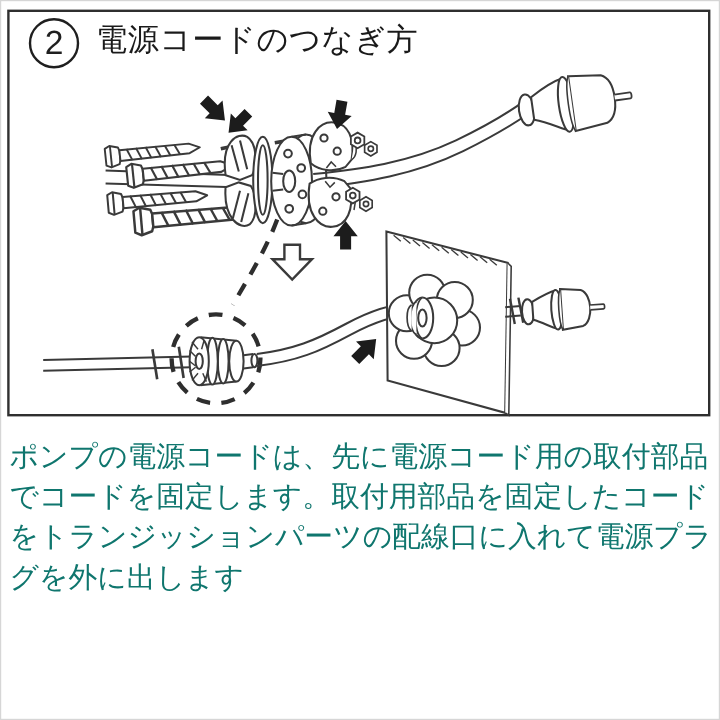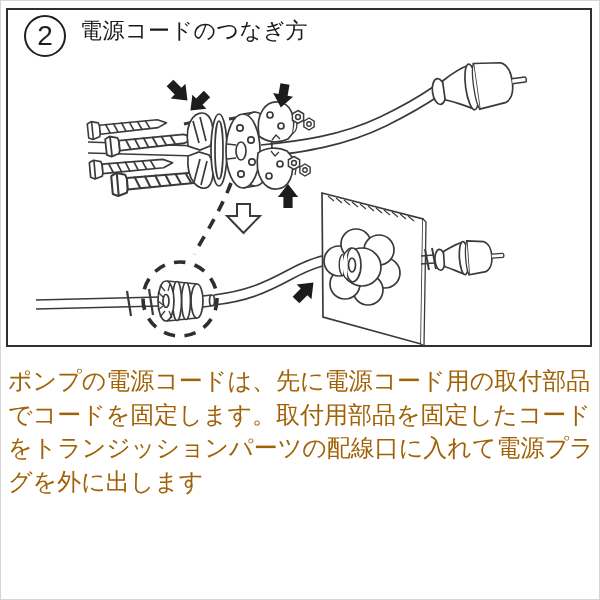--- a/index.html
+++ b/index.html
@@ -1,23 +1,23 @@
 <!DOCTYPE html>
 <html><head>
 <meta charset="utf-8">
 <style>
   html,body{margin:0;padding:0;}
   body{width:600px;height:600px;background:#fff;font-family:"Liberation Sans","DejaVu Sans",sans-serif;position:relative;overflow:hidden;}
   .frame{position:absolute;left:0;top:0;width:598px;height:598px;border:1px solid #d6d6d6;}
   .panel{position:absolute;left:6px;top:8px;width:582px;height:335px;border:2px solid #2f2f2f;background:#fff;}
   .step-circle{position:absolute;left:24px;top:15px;width:38px;height:38px;border:2.5px solid #1f1f1f;border-radius:50%;
     display:flex;align-items:center;justify-content:center;font-size:28px;font-weight:500;color:#1f1f1f;}
-  .panel-title{position:absolute;left:80px;top:16px;font-size:22px;font-weight:500;color:#1a1a1a;letter-spacing:0.5px;white-space:nowrap;}
+  .panel-title{position:absolute;left:80px;top:16px;font-size:26px;font-weight:500;color:#1a1a1a;letter-spacing:0.5px;white-space:nowrap;}
   .diagram-svg{position:absolute;left:0;top:0;width:600px;height:600px;}
-  .caption{position:absolute;left:8px;top:364px;width:588px;font-size:24px;line-height:33.5px;color:#a16207;
+  .caption{position:absolute;left:8px;top:364px;width:588px;font-size:24px;line-height:33.5px;color:#0f766e;
     white-space:pre-line;letter-spacing:0px;font-weight:500;}
 </style>
 </head>
 <body>
 
 <div class="frame"></div>
 
 <div class="panel"></div>
 <div class="step-circle">
   <span>2</span>

